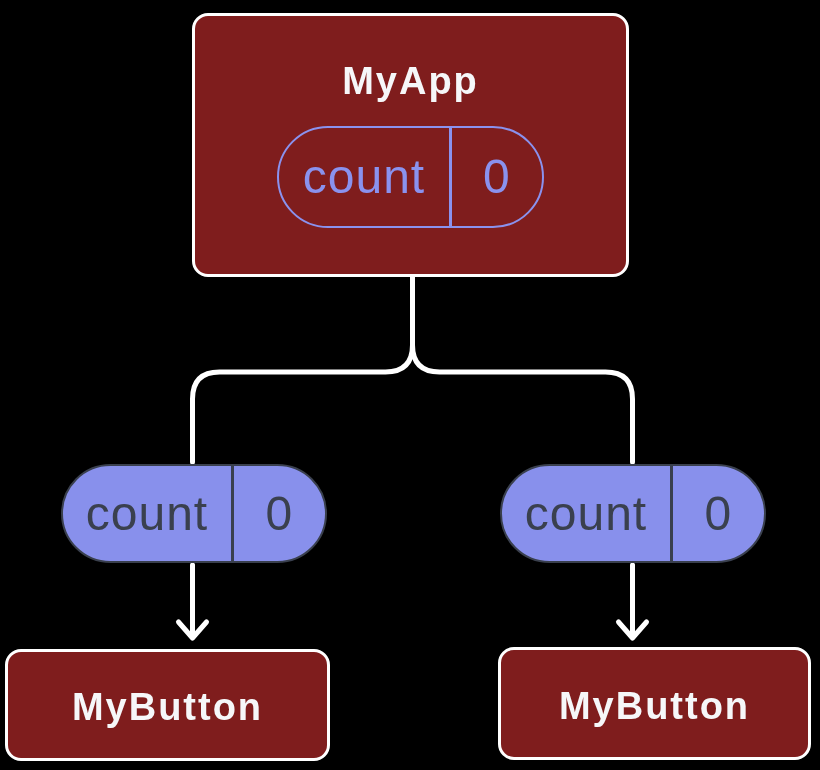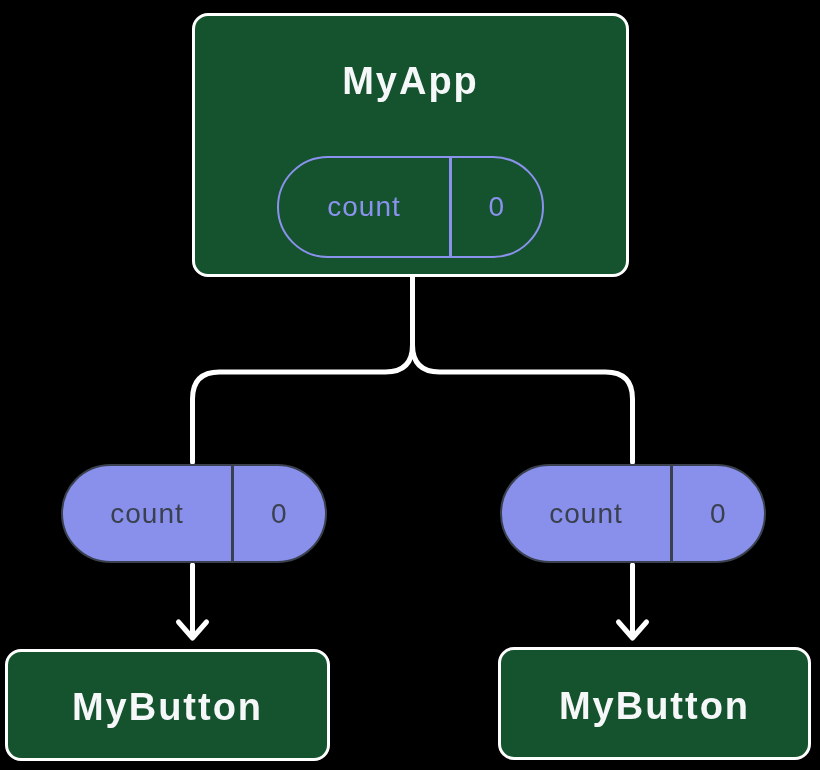--- a/index.html
+++ b/index.html
@@ -19,44 +19,43 @@
   .connectors path {
     fill: none;
     stroke: #FFFFFF;
     stroke-width: 5;
     stroke-linecap: round;
     stroke-linejoin: round;
   }
   .node {
     position: absolute;
     box-sizing: border-box;
-    background: #14532d;
+    background: #7f1d1d;
     border: 3px solid #FFFFFF;
     border-radius: 16px;
     display: flex;
     flex-direction: column;
     align-items: center;
-    gap: 30px;
   }
   .node-title {
     color: #F6F7F9;
     font-size: 38px;
     font-weight: 600;
     letter-spacing: 2px;
     line-height: 46px;
     white-space: nowrap;
   }
   #node-myapp { left: 192px; top: 13px; width: 437px; height: 264px; }
   #node-myapp .node-title { margin-top: 42px; }
 
   .pill {
     box-sizing: border-box;
     display: flex;
     align-items: stretch;
-    font-size: 28px;
+    font-size: 48px;
     letter-spacing: 1px;
     line-height: 1;
   }
   .pill .pill-label {
     display: flex;
     align-items: center;
     justify-content: center;
   }
   .pill .pill-value {
     flex: 1;

